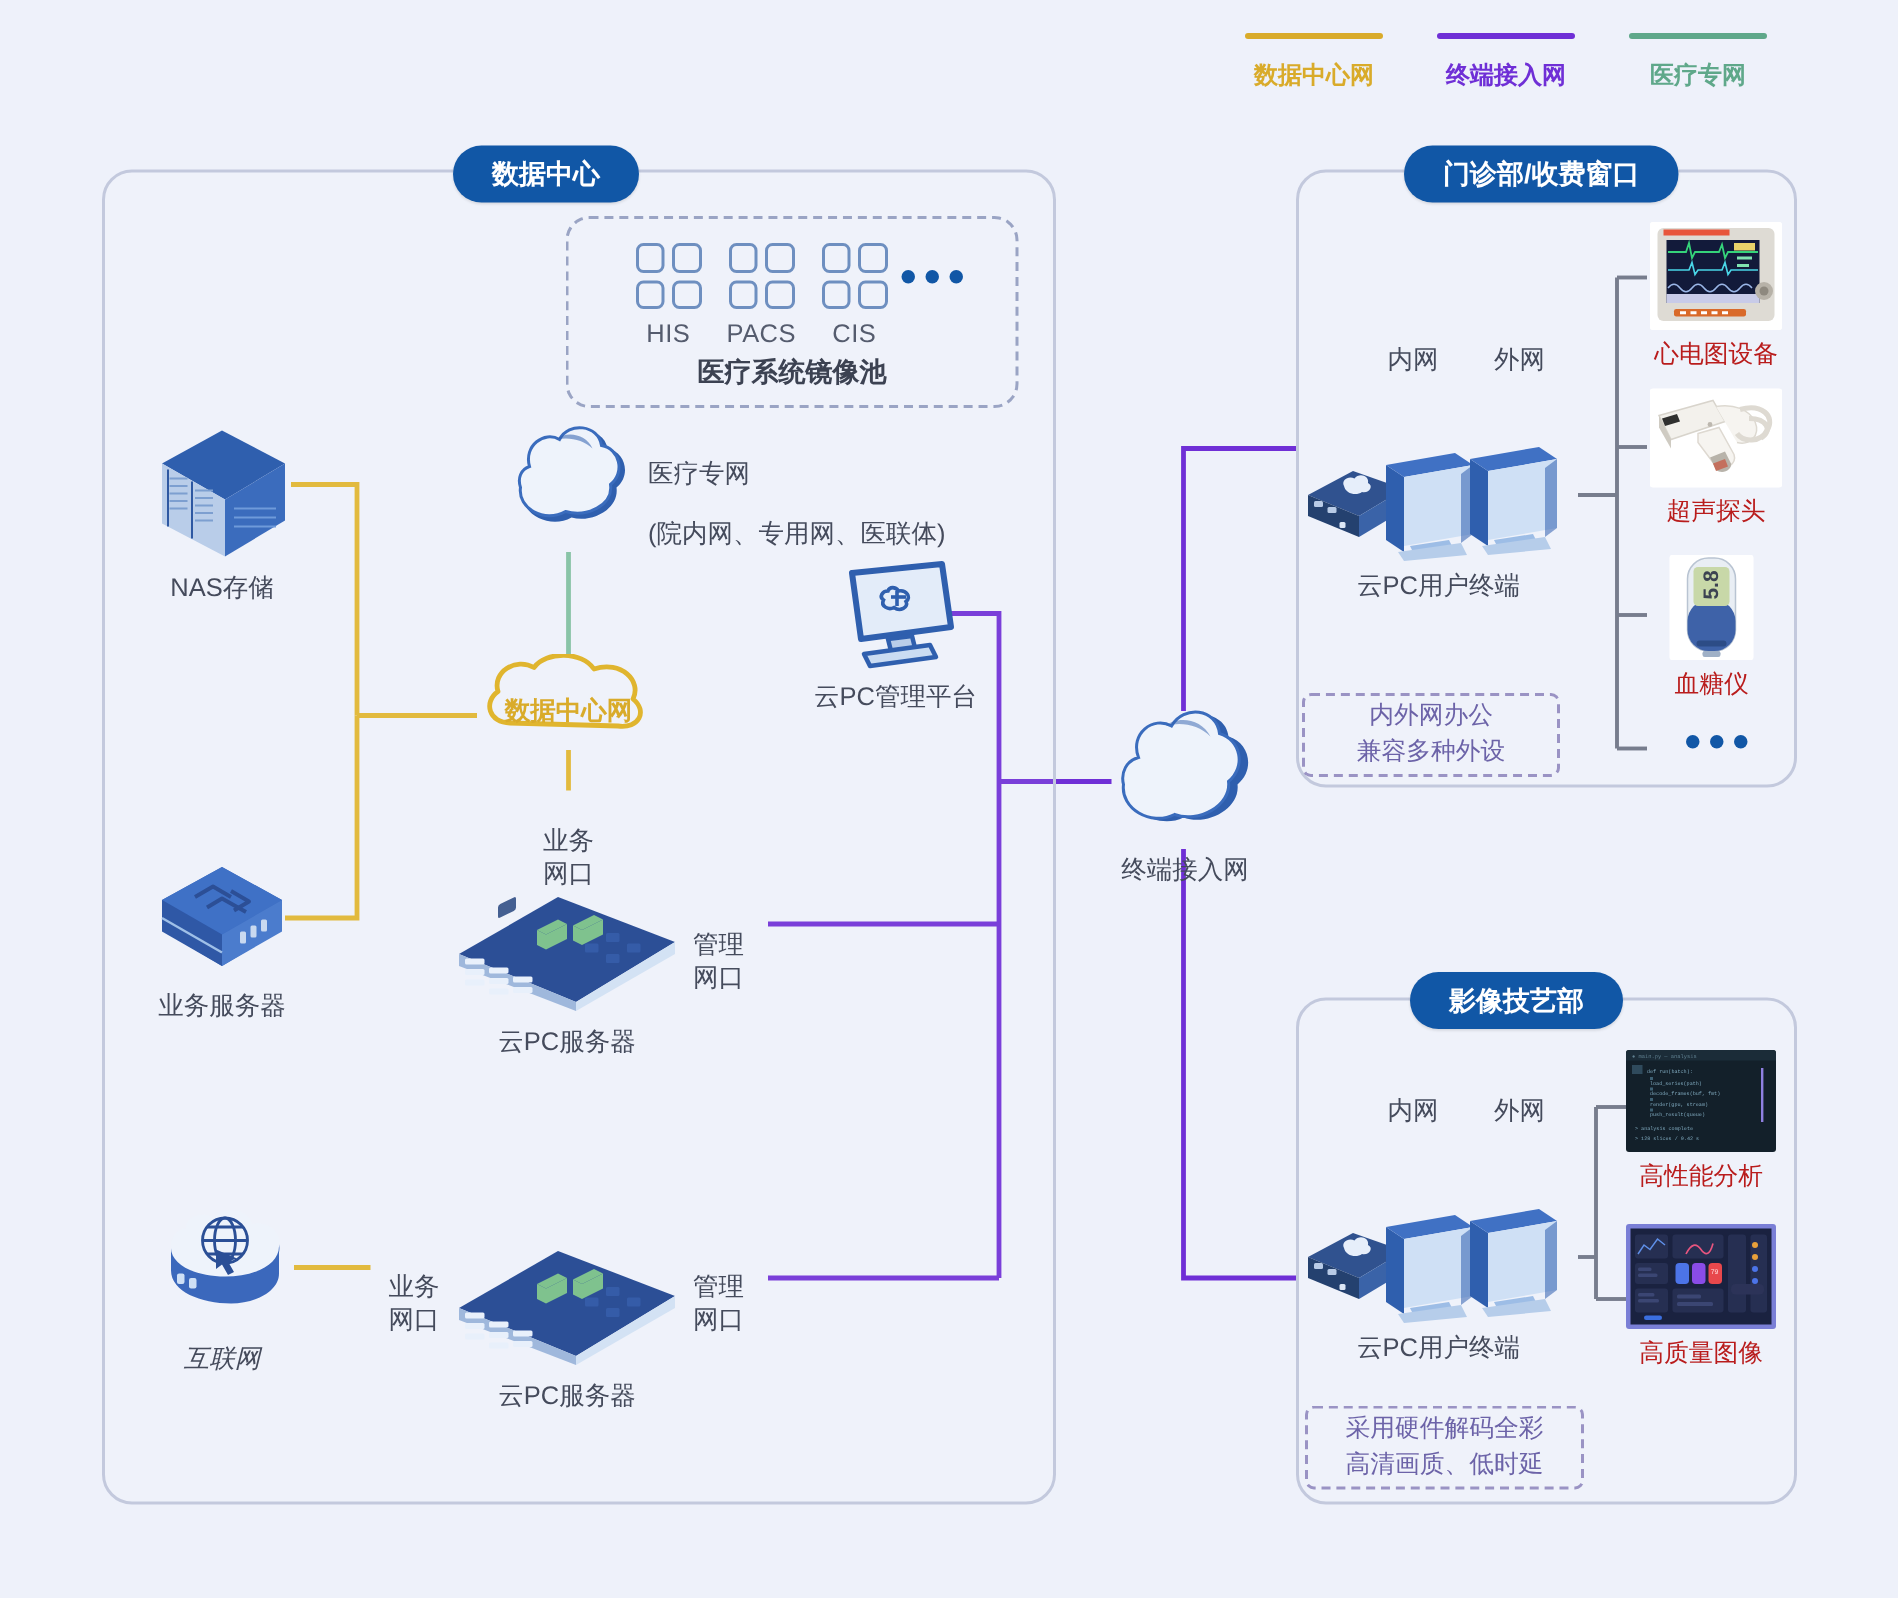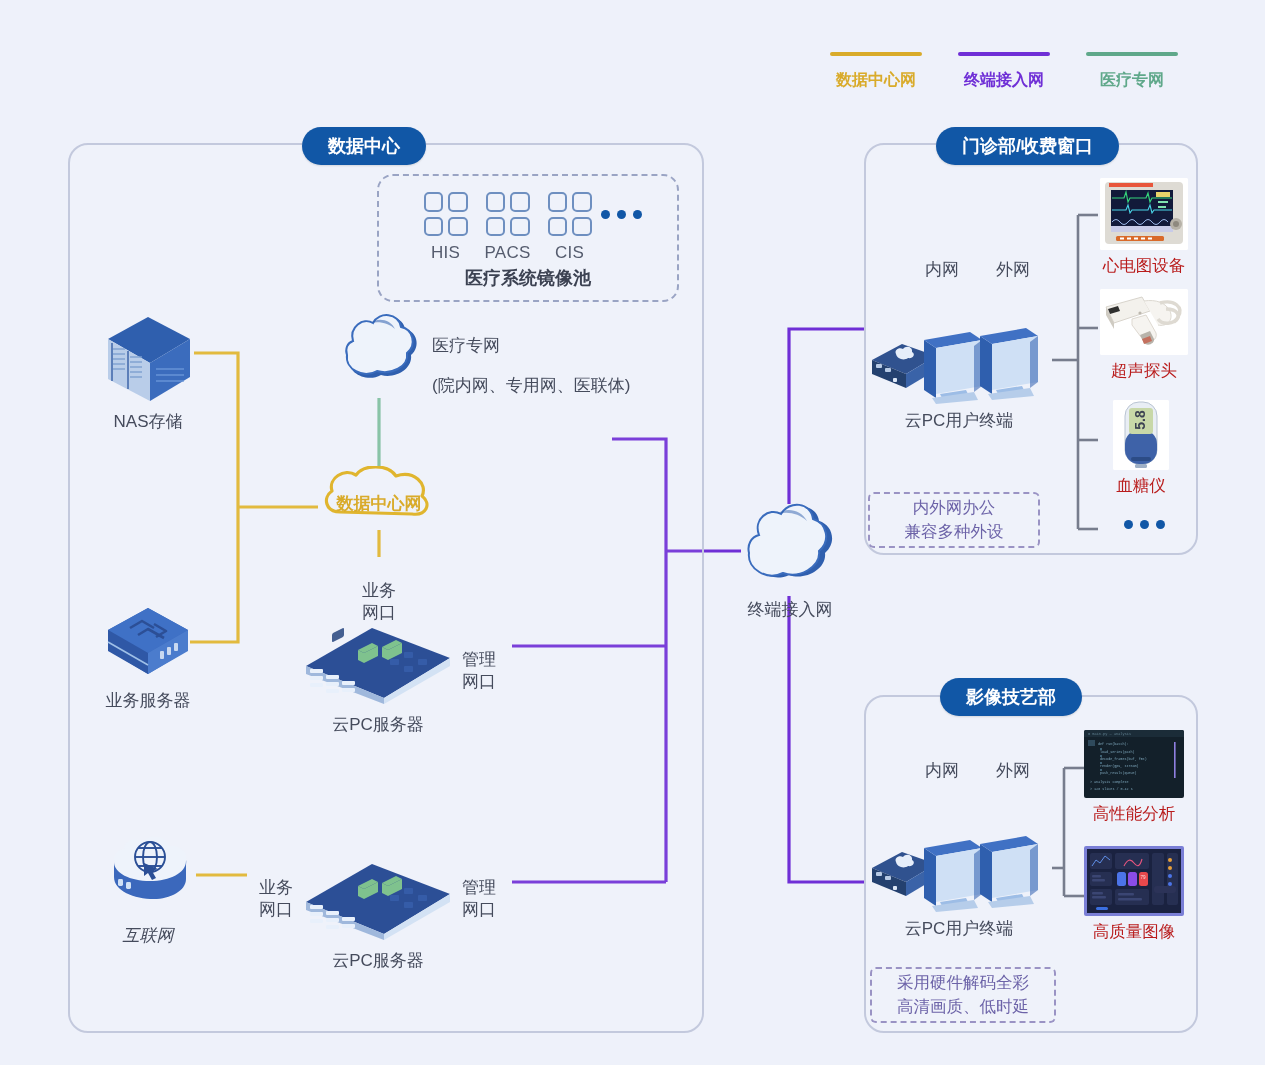--- a/index.html
+++ b/index.html
@@ -4,21 +4,21 @@
 <style>
   * { margin:0; padding:0; box-sizing:border-box; }
   html,body { width:1265px; height:1065px; }
   body {
     background:#eef1fa;
     font-family:"Liberation Sans","DejaVu Sans",sans-serif;
     color:#3c4252;
     position:relative;
     overflow:hidden;
   }
-  .stage { position:absolute; inset:0;margin-top:30px; }
+  .stage { position:absolute; inset:0; }
   svg.wires { position:absolute; left:0; top:0; width:1265px; height:1065px; pointer-events:none; }
 
   
   .legend { position:absolute; left:830px; top:22px; display:flex; gap:36px; }
   .legend-item { display:flex; flex-direction:column; align-items:center; }
   .legend-bar { width:92px; height:4px; border-radius:2px; }
   .legend-label { margin-top:14px; font-size:16px; font-weight:bold; white-space:nowrap; }
 
   
   .panel {
@@ -270,20 +270,33 @@
     <span>(院内网、专用网、医联体)</span>
   </div>
 
   <div class="cloudtag" style="left:318px;top:436px;width:122px;height:66px;">
     <svg width="122" height="66" viewBox="0 0 122 66" style="position:absolute;left:0;top:0;">
       <path d="M22 46 C8 46 4 32 14 25 C10 12 26 2 38 9 C46 -2 70 -2 78 10 C96 4 110 18 104 30 C114 38 108 50 94 48 Z" fill="none" stroke="#e0b52e" stroke-width="3.2" stroke-linejoin="round"></path>
     </svg>
     <div class="tagtext" style="color:#d9ab2a;top:4px;">数据中心网</div>
   </div>
 
+  <div class="node" style="left:542px;top:372px;width:110px;">
+    <svg width="86" height="76" viewBox="0 0 86 76">
+      <path d="M14 10 L74 4 L80 46 L20 54 Z" fill="#e3ecf9" stroke="#2f5fae" stroke-width="4" stroke-linejoin="round"></path>
+      <path d="M38 54 L40 62 L56 60 L54 52 Z" fill="#b9cde9" stroke="#2f5fae" stroke-width="3"></path>
+      <path d="M22 64 L66 58 L70 66 L26 72 Z" fill="#cadcf2" stroke="#2f5fae" stroke-width="3" stroke-linejoin="round"></path>
+      <g fill="none" stroke="#2f5fae" stroke-width="2.4">
+        <path d="M38 22 C34 22 32 26 35 28 C33 32 38 35 42 33 C46 36 52 33 50 29 C54 26 50 21 45 22 C43 19 39 19 38 22 Z"></path>
+        <path d="M40 26 H50"></path>
+          <path d="M44 22 V32"></path>
+      </g>
+    </svg>
+    <div class="node-label">云PC管理平台</div>
+  </div>
 
   <div class="node" style="left:298px;top:592px;width:160px;">
     <svg width="160" height="86" viewBox="0 0 160 86">
       <polygon points="8,44 74,6 152,36 86,76" fill="#2c4f96"></polygon>
       <polygon points="8,44 86,76 86,82 8,52" fill="#9fb8dc"></polygon>
       <polygon points="86,76 152,36 152,44 86,82" fill="#d3e2f4"></polygon>
       <g fill="#27467f" opacity=".85">
         <rect x="34" y="28" width="12" height="9" rx="1.5" transform="skewY(-26)"></rect>
       </g>
       <g fill="#7fc28e">

